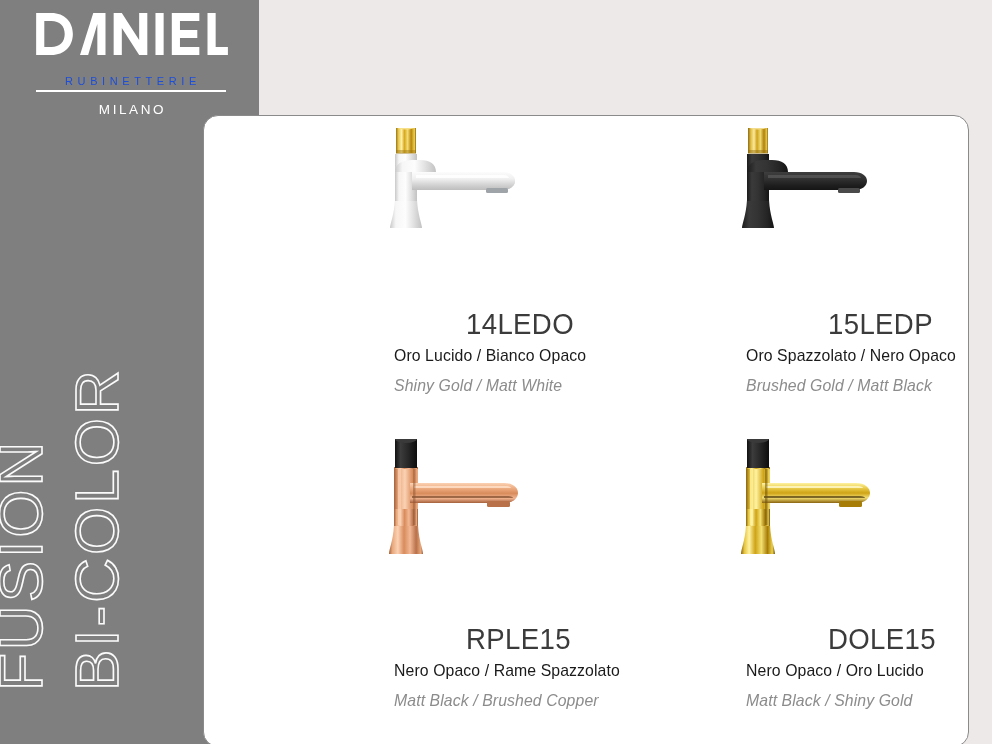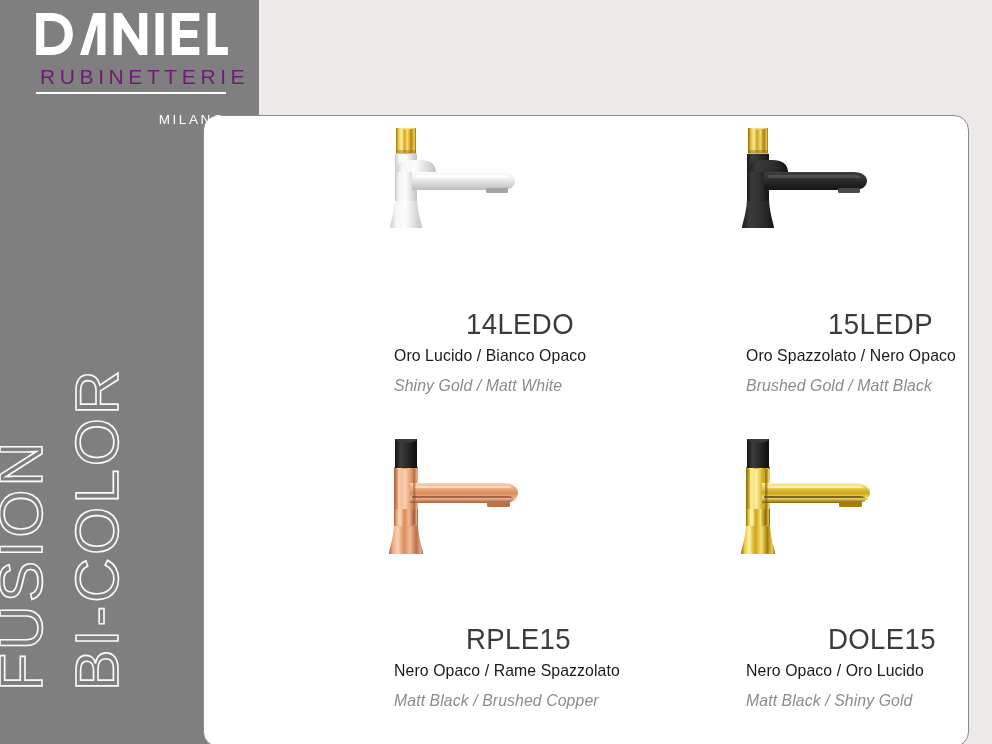--- a/index.html
+++ b/index.html
@@ -62,40 +62,40 @@
     font-size: 43px;
     letter-spacing: 1.5px;
     color: #FFFFFF;
     font-weight: 400;
     line-height: 0.95;
     text-align: center;
     font-family: "Liberation Sans", sans-serif;
     transform: scaleX(1.02);
   }
   .logo-sub {
-    font-size: 21px;
+    font-size: 11px;
     letter-spacing: 4.6px;
-    color: #701a75;
+    color: #1d4ed8;
     text-align: center;
-    margin-top: 2px;
+    margin-top: 12px;
     padding-left: 4px;
     white-space: nowrap;
   }
   .logo-rule {
     height: 2px;
     background: #FFFFFF;
     margin-top: 3px;
     width: 100%;
   }
   .logo-city {
     font-size: 13.5px;
     letter-spacing: 2.6px;
     color: #FFFFFF;
-    text-align: right;
-    margin-top: 18px;
+    text-align: center;
+    margin-top: 10px;
     padding-left: 3px;
   }
 
   
   .vtitles {
     position: absolute;
     left: 0;
     top: 0;
     width: 259px;
     height: 744px;

